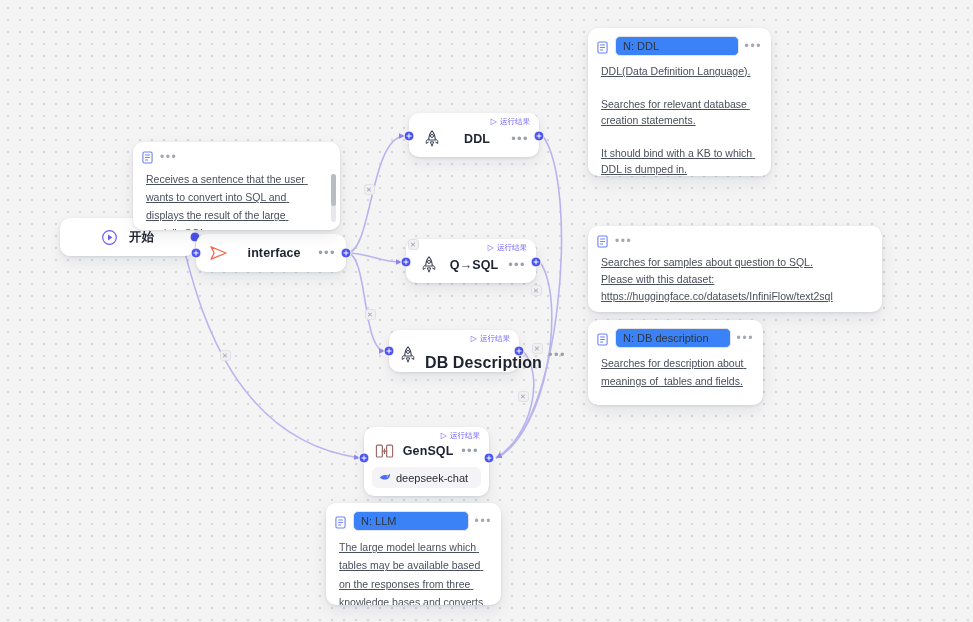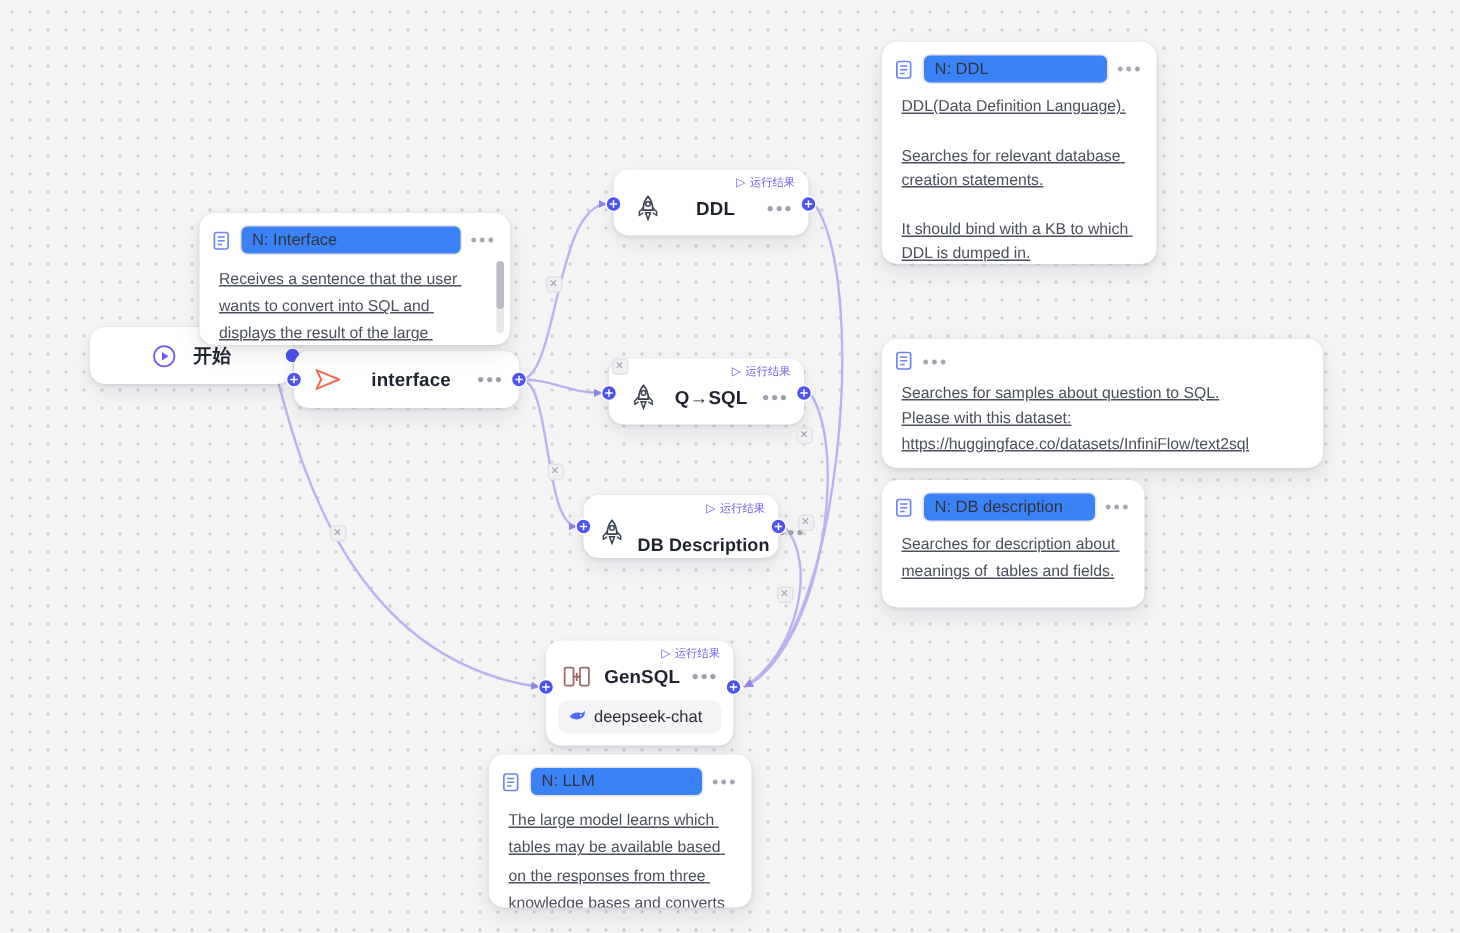--- a/index.html
+++ b/index.html
@@ -285,21 +285,21 @@
     <div class="node-body" style="height:42px; padding-top:8px; padding-left:8px;">
       <span class="node-icon">
         <svg width="18" height="20" viewBox="0 0 20 22">
           <path d="M10,2 C13,5.4 13.6,9.2 13.6,12.2 L6.4,12.2 C6.4,9.2 7,5.4 10,2 z" fill="none" stroke="#3b4252" stroke-width="1.2"></path>
           <circle cx="10" cy="7.6" r="1.7" fill="none" stroke="#3b4252" stroke-width="1.1"></circle>
           <path d="M6.4,10.4 L3.6,13.4 L3.6,16 L6.4,14.2" fill="none" stroke="#3b4252" stroke-width="1.1"></path>
           <path d="M13.6,10.4 L16.4,13.4 L16.4,16 L13.6,14.2" fill="none" stroke="#3b4252" stroke-width="1.1"></path>
           <path d="M8.2,14.2 L11.8,14.2 L10,19 z" fill="none" stroke="#3b4252" stroke-width="1.1"></path>
         </svg>
       </span>
-      <span class="node-title" style="font-size:12px;margin-top:15px;">DB Description</span>
+      <span class="node-title" style="font-size:16px;margin-top:15px;">DB Description</span>
       <span class="node-dots">•••</span>
     </div>
     <div class="port left" style="top:21px;"></div>
     <div class="port right" style="top:21px;"></div>
   </div>
 
   <div class="node" style="left:364px; top:427px; width:125px;">
     <div class="run-label">
       <span class="play">▷</span>
       <span>运行结果</span>
@@ -331,21 +331,20 @@
   </div>
 
   <div class="note" style="left:133px; top:142px; width:207px; height:88px;">
     <div class="note-head">
       <span class="note-ico">
         <svg width="11" height="13" viewBox="0 0 12 14">
           <rect x="1" y="1" width="10" height="12" rx="1.6" fill="none" stroke="#6b82f0" stroke-width="1.2"></rect>
           <path d="M3.4,4.2 H8.6 M3.4,7 H8.6 M3.4,9.8 H6.6" stroke="#6b82f0" stroke-width="1.1"></path>
         </svg>
       </span>
-      <span class="note-title-box">N: Interface</span>
       <span class="note-dots">•••</span>
     </div>
     <div class="note-text" style="width:178px;">Receives a sentence that the user wants to convert into SQL and displays the result of the large model's SQL</div>
     <div class="note-scroll-track" style="top:32px; height:48px;"></div>
     <div class="note-scroll" style="top:32px; height:32px;"></div>
   </div>
 
   <div class="note" style="left:588px; top:28px; width:183px; height:148px;">
     <div class="note-head">
       <span class="note-ico">

